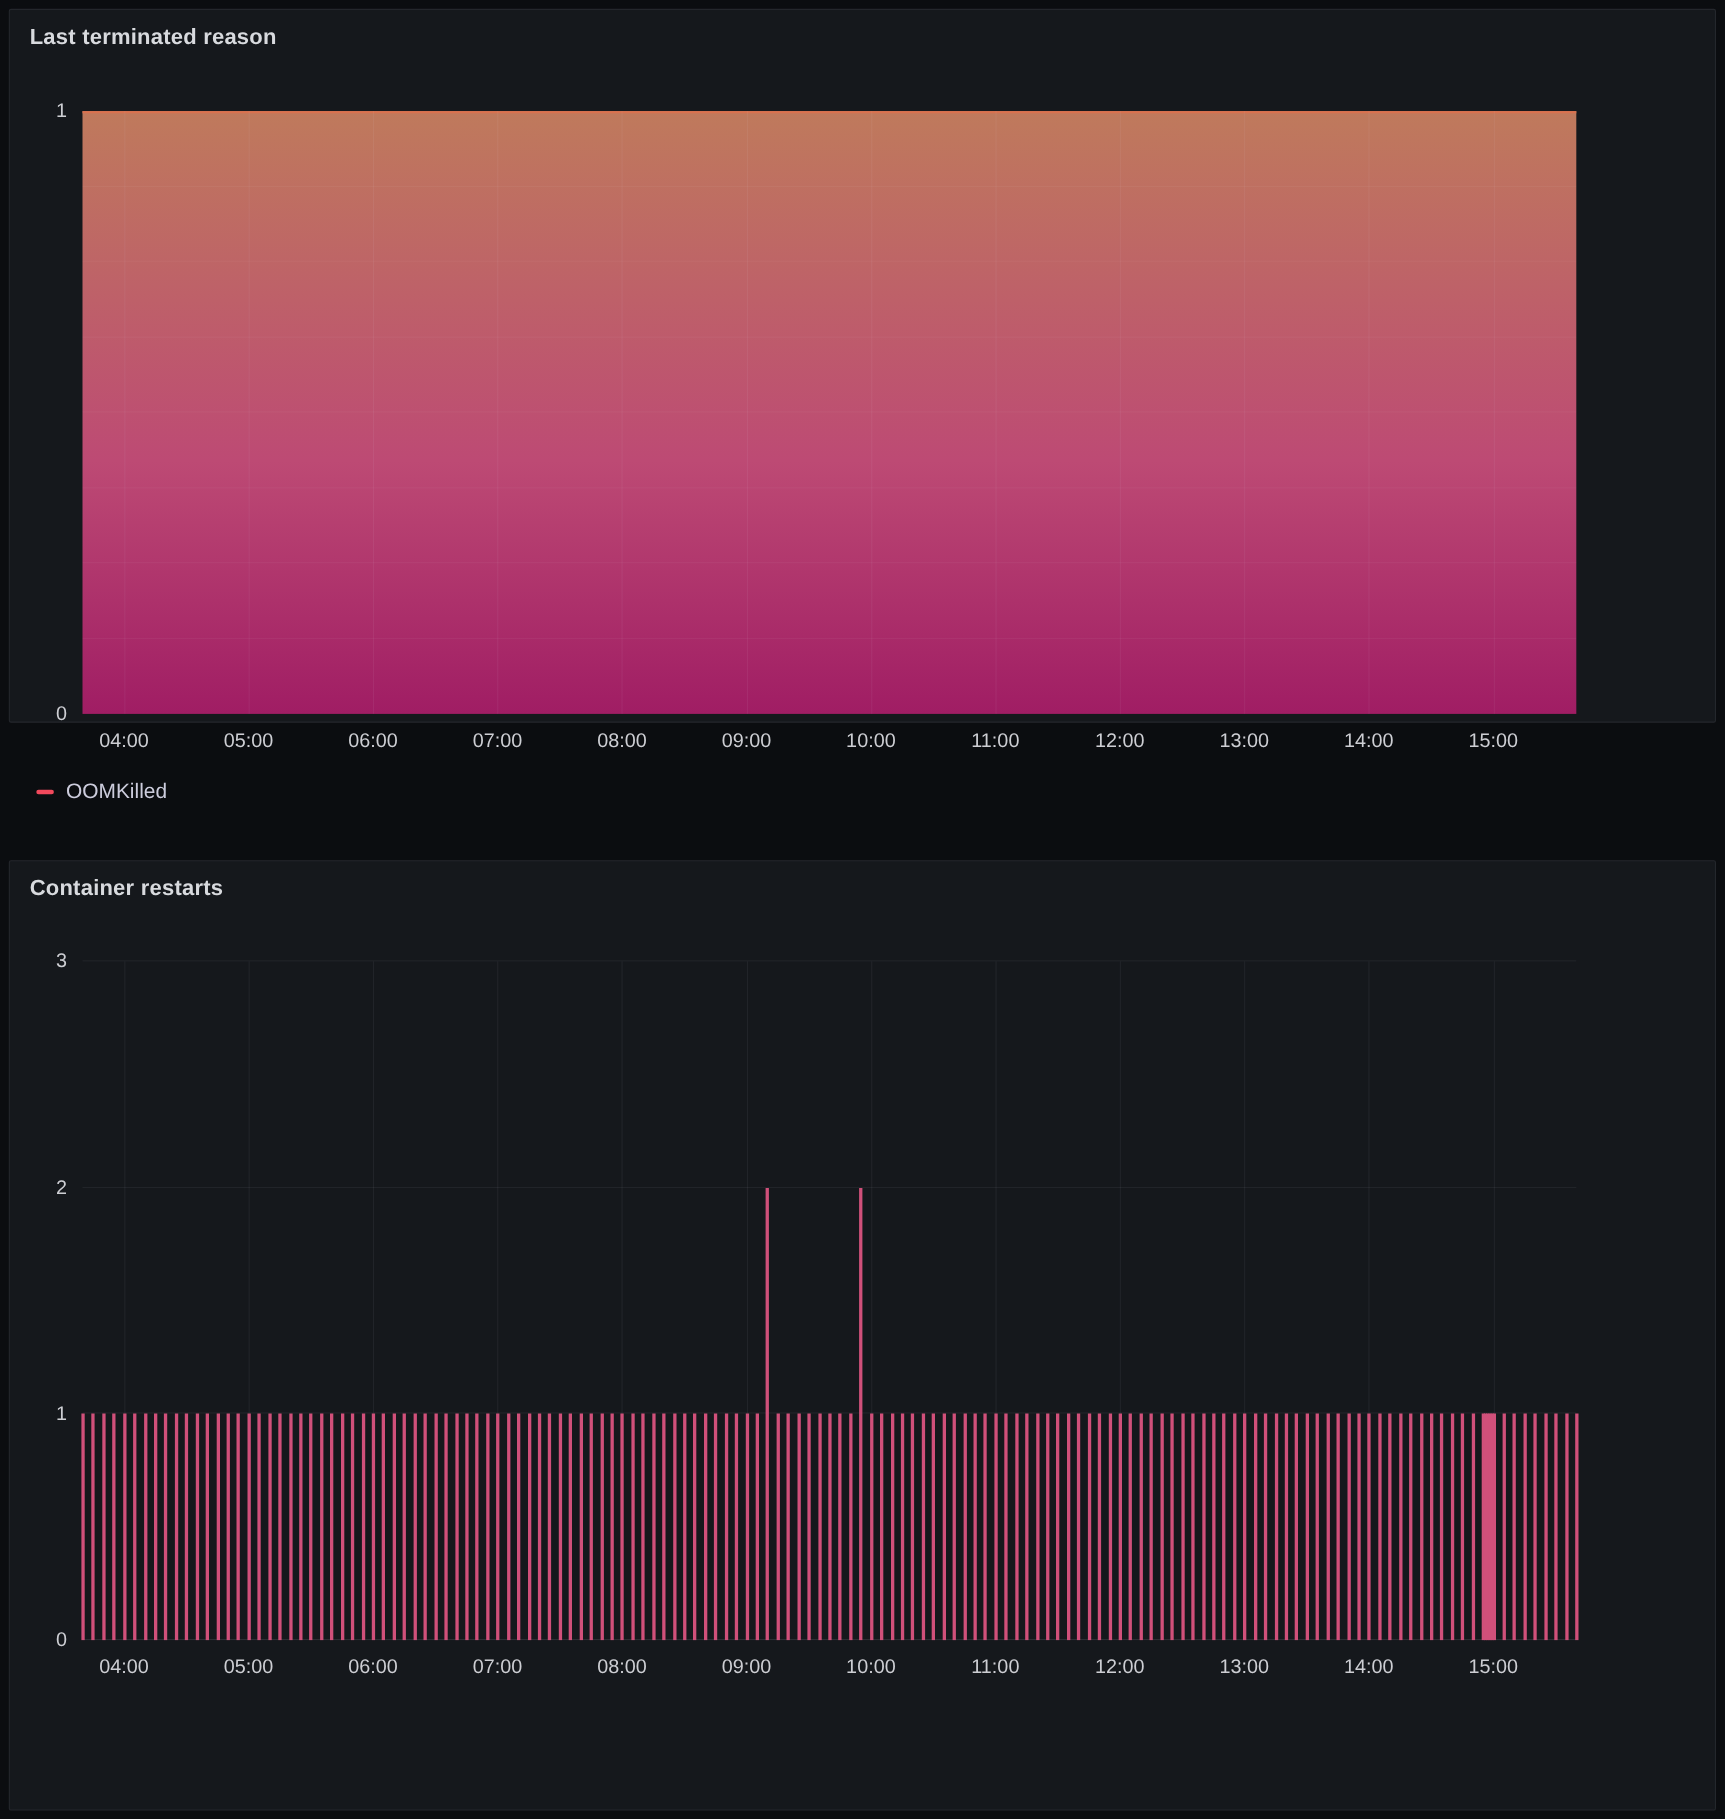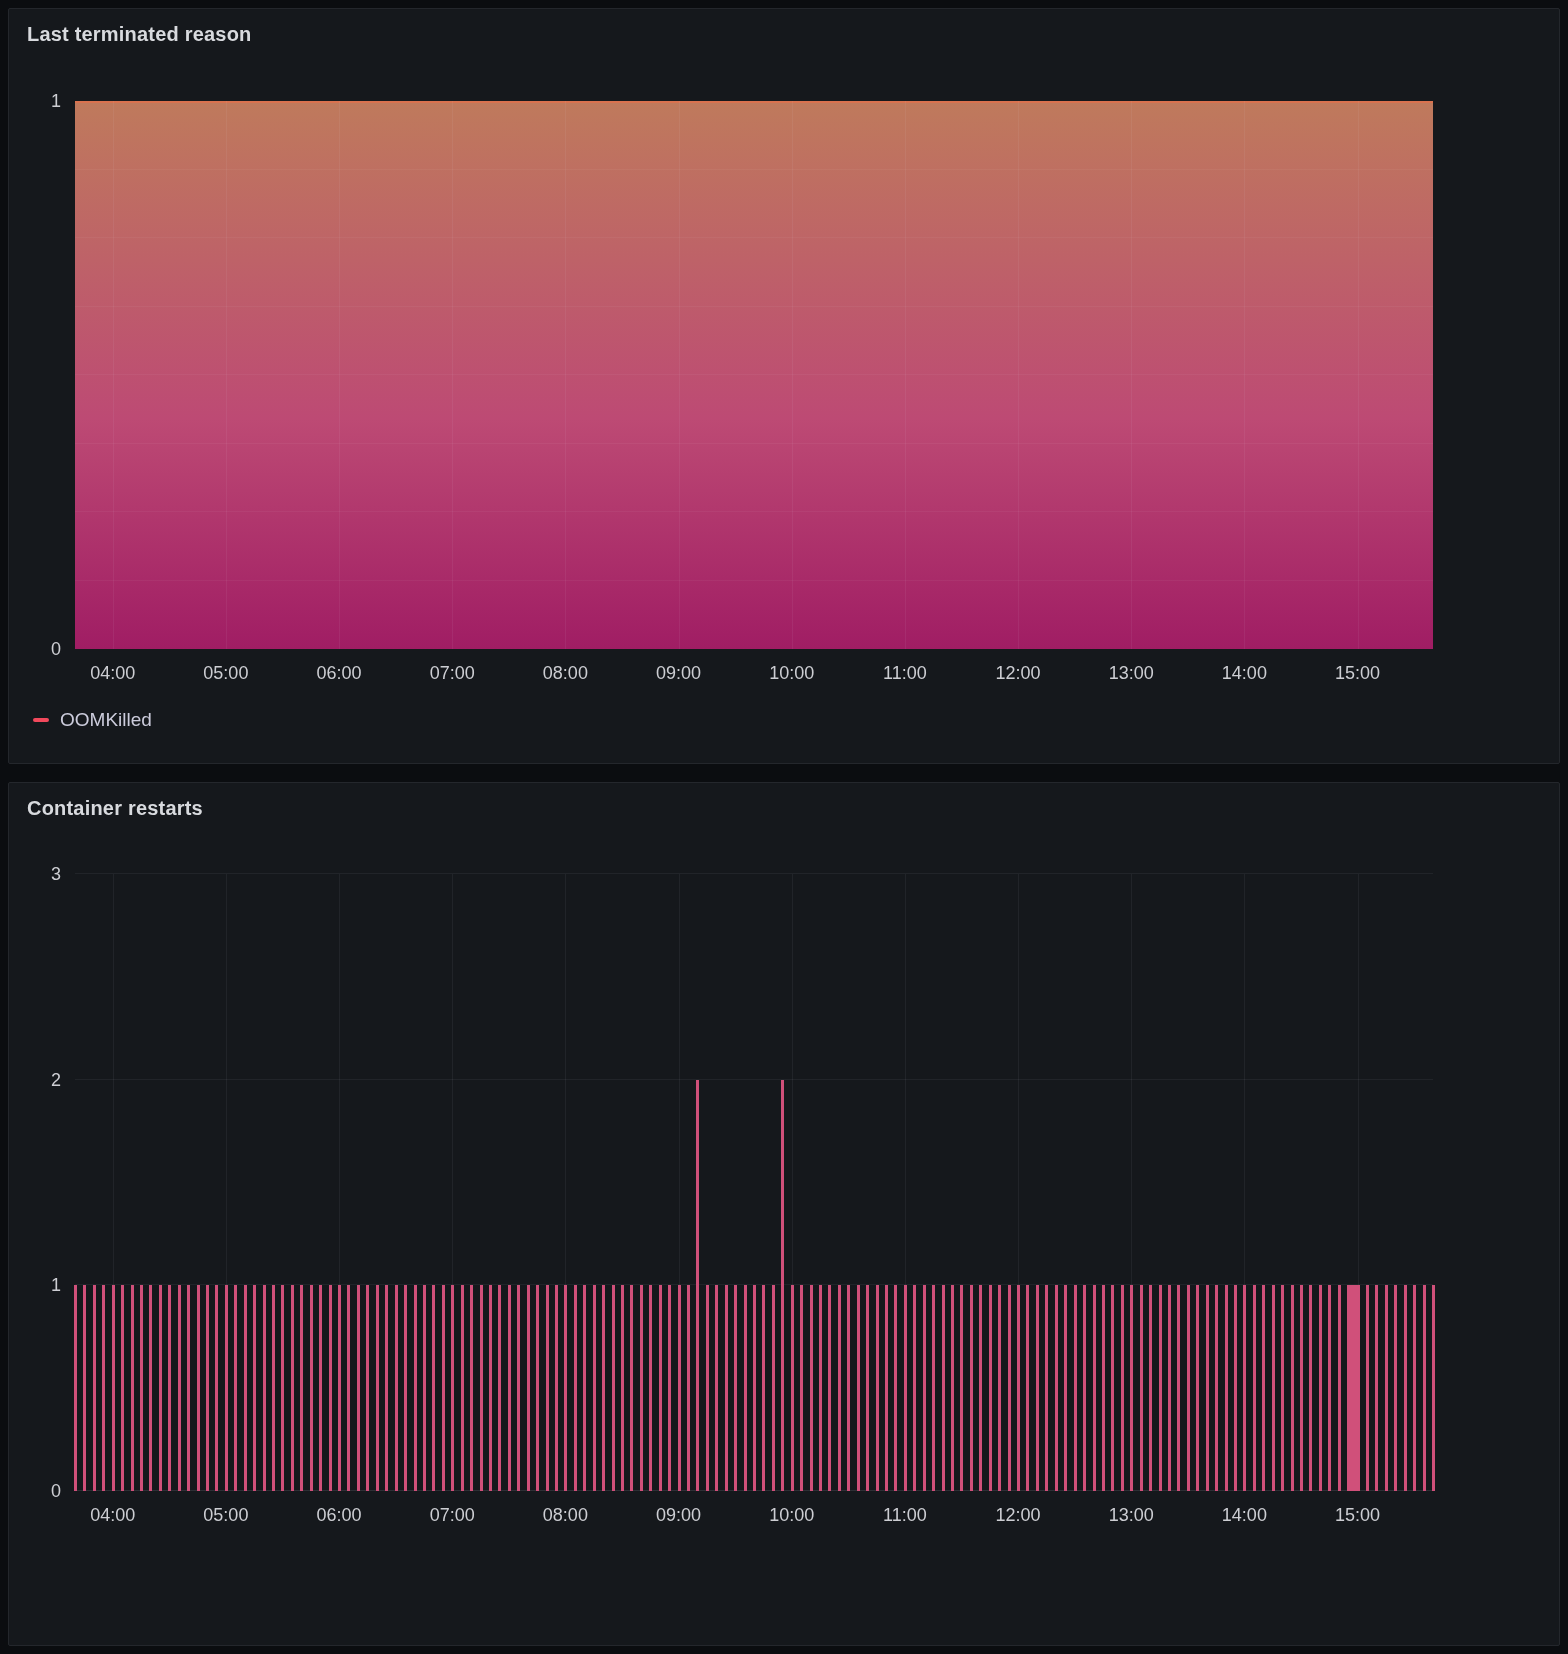--- a/index.html
+++ b/index.html
@@ -6,21 +6,21 @@
   body{
     width:1568px;height:1654px;position:relative;overflow:hidden;
     background:#0b0d10;
     font-family:"Liberation Sans",sans-serif;
   }
   .panel{
     position:absolute;left:8px;width:1552px;
     background:#15181c;border:1px solid #24272c;border-radius:2px;
     box-sizing:border-box;
   }
-  #panel1{top:8px;height:756px;}
+  #panel1{top:8px;height:649px;}
   #panel2{top:782px;height:864px;}
   .panel-title{
     position:absolute;top:14px;left:18px;
     font-size:20px;font-weight:700;color:#d8dade;letter-spacing:.2px;
   }
   .plot{position:absolute;}
   #plot1{left:66px;top:92px;width:1358px;height:548px;}
   #plot2{left:66px;top:91px;width:1358px;height:617px;}
   .area-fill{position:absolute;left:0;right:0;top:0;bottom:0;}
   .area-line{position:absolute;left:0;right:0;top:0;height:2px;}

